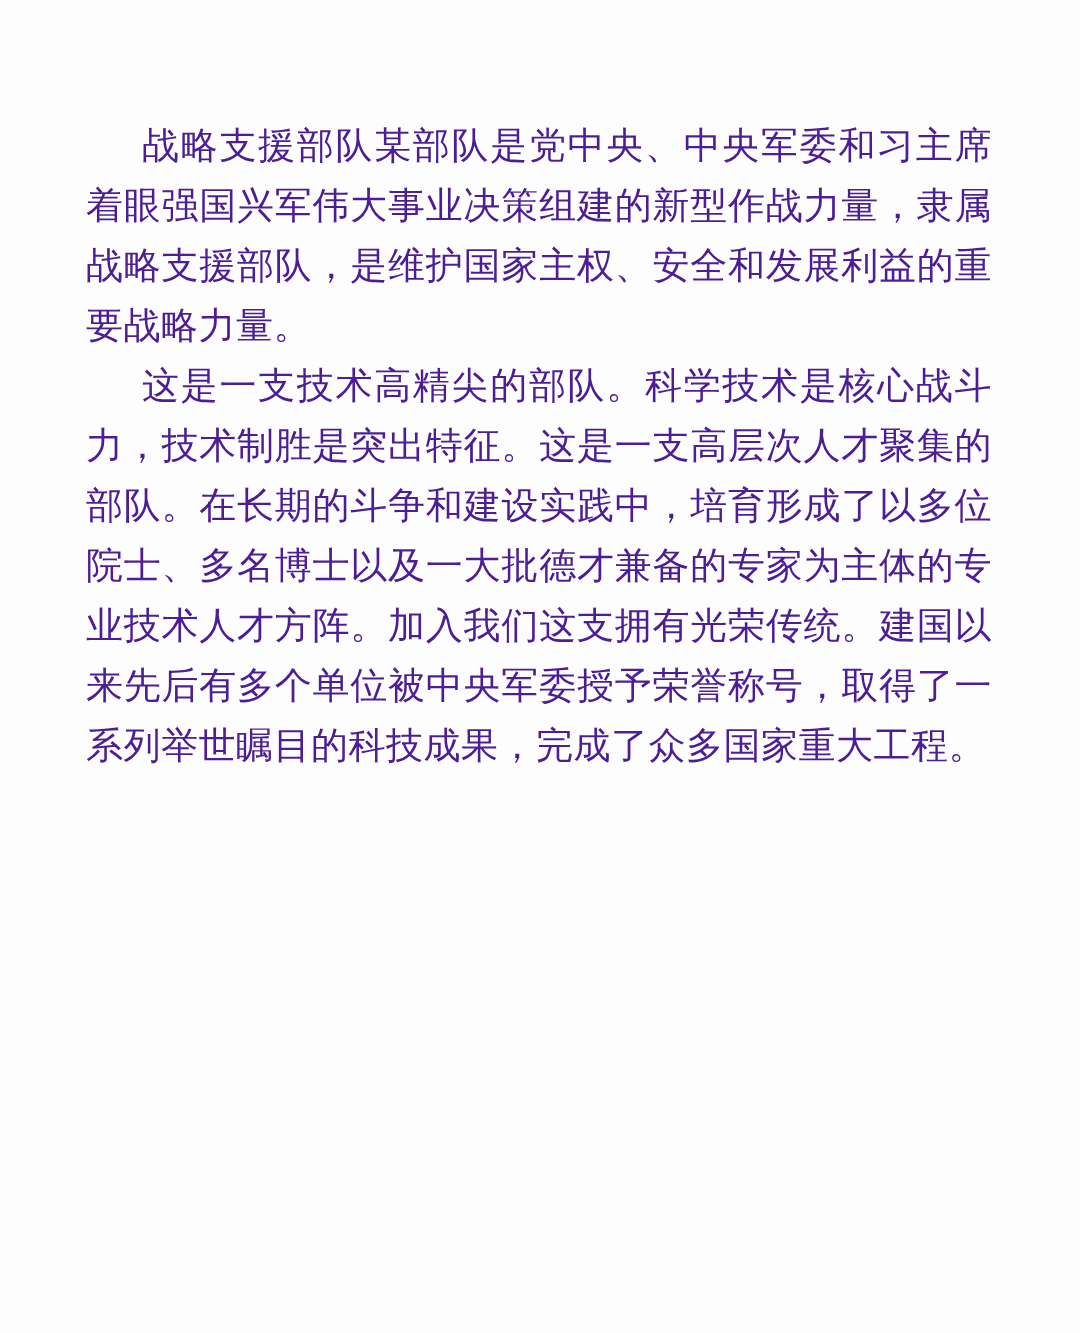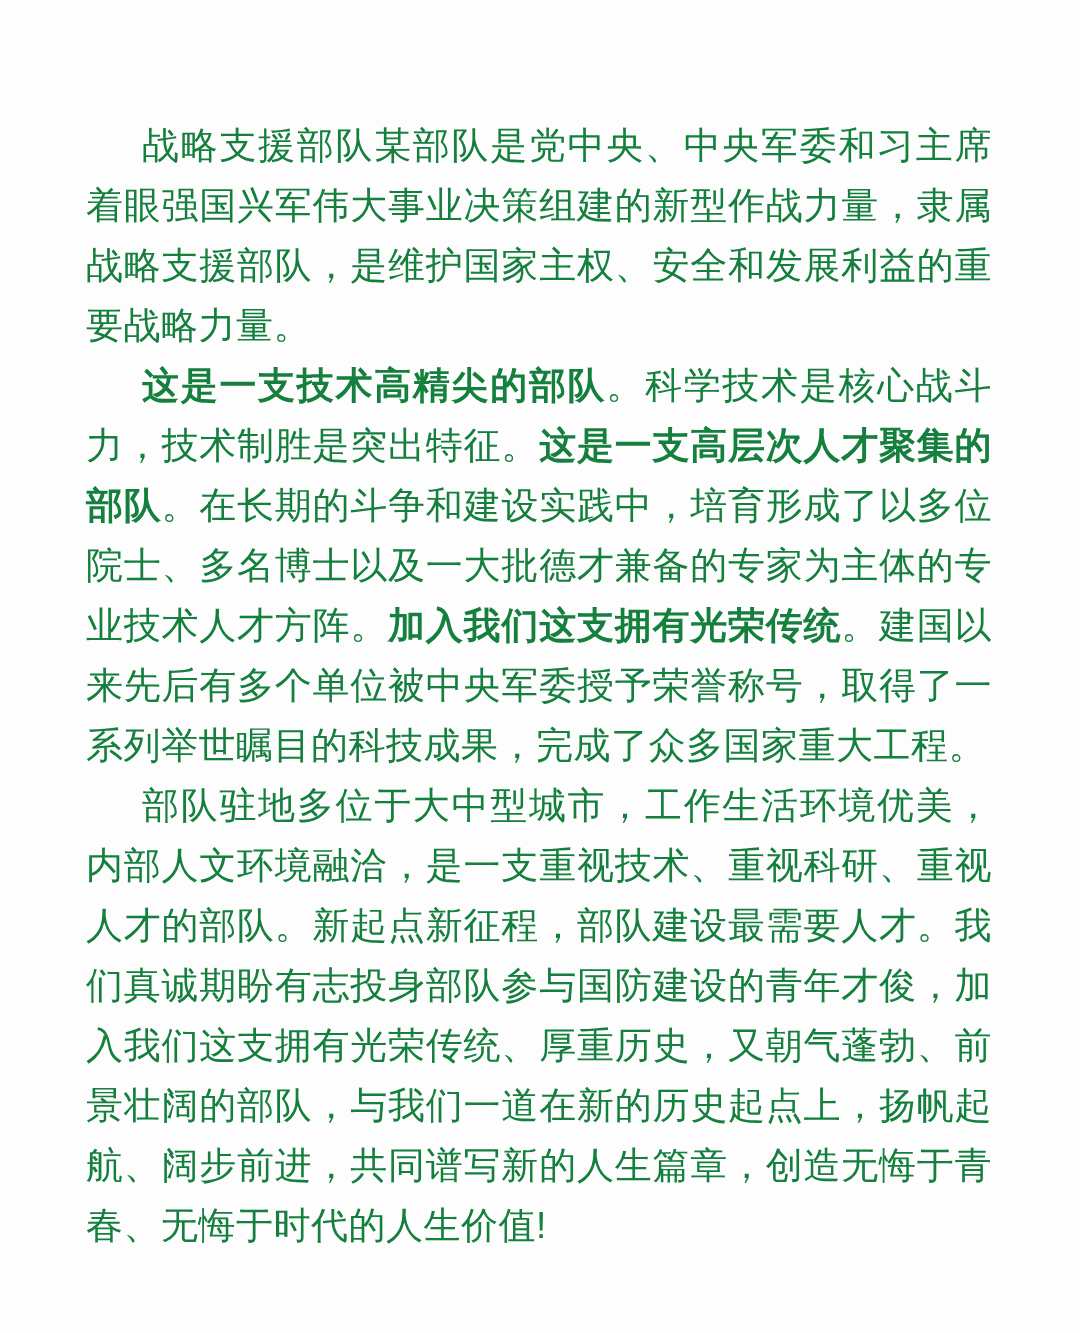--- a/index.html
+++ b/index.html
@@ -32,25 +32,24 @@
     font-size: 37px;
     line-height: 60px;
     text-align: justify;
     text-justify: inter-ideograph;
     text-indent: 56px;
     font-weight: 400;
     letter-spacing: 0.5px;
     word-break: break-all;
   }
   .bold-run {
-    font-weight: 700;
+    font-weight: 400;
   }
 </style>
 </head>
 <body style="background: rgb(253, 253, 253);">
 
 <div class="page">
-  <div class="article" style="color: #15803d;">
+  <div class="article" style="color: #4c1d95;">
       <p class="para"><span>战略支援部队某部队是党中央、中央军委和习主席着眼强国兴军伟大事业决策组建的新型作战力量，隶属战略支援部队，是维护国家主权、安全和发展利益的重要战略力量。</span></p>
       <p class="para"><span class="bold-run">这是一支技术高精尖的部队</span><span>。科学技术是核心战斗力，技术制胜是突出特征。</span><span class="bold-run">这是一支高层次人才聚集的部队</span><span>。在长期的斗争和建设实践中，培育形成了以多位院士、多名博士以及一大批德才兼备的专家为主体的专业技术人才方阵。</span><span class="bold-run">加入我们这支拥有光荣传统</span><span>。建国以来先后有多个单位被中央军委授予荣誉称号，取得了一系列举世瞩目的科技成果，完成了众多国家重大工程。</span></p>
-      <p class="para"><span>部队驻地多位于大中型城市，工作生活环境优美，内部人文环境融洽，是一支重视技术、重视科研、重视人才的部队。新起点新征程，部队建设最需要人才。我们真诚期盼有志投身部队参与国防建设的青年才俊，加入我们这支拥有光荣传统、厚重历史，又朝气蓬勃、前景壮阔的部队，与我们一道在新的历史起点上，扬帆起航、阔步前进，共同谱写新的人生篇章，创造无悔于青春、无悔于时代的人生价值!</span></p>
     </div>
 </div>
 
 </body></html>

